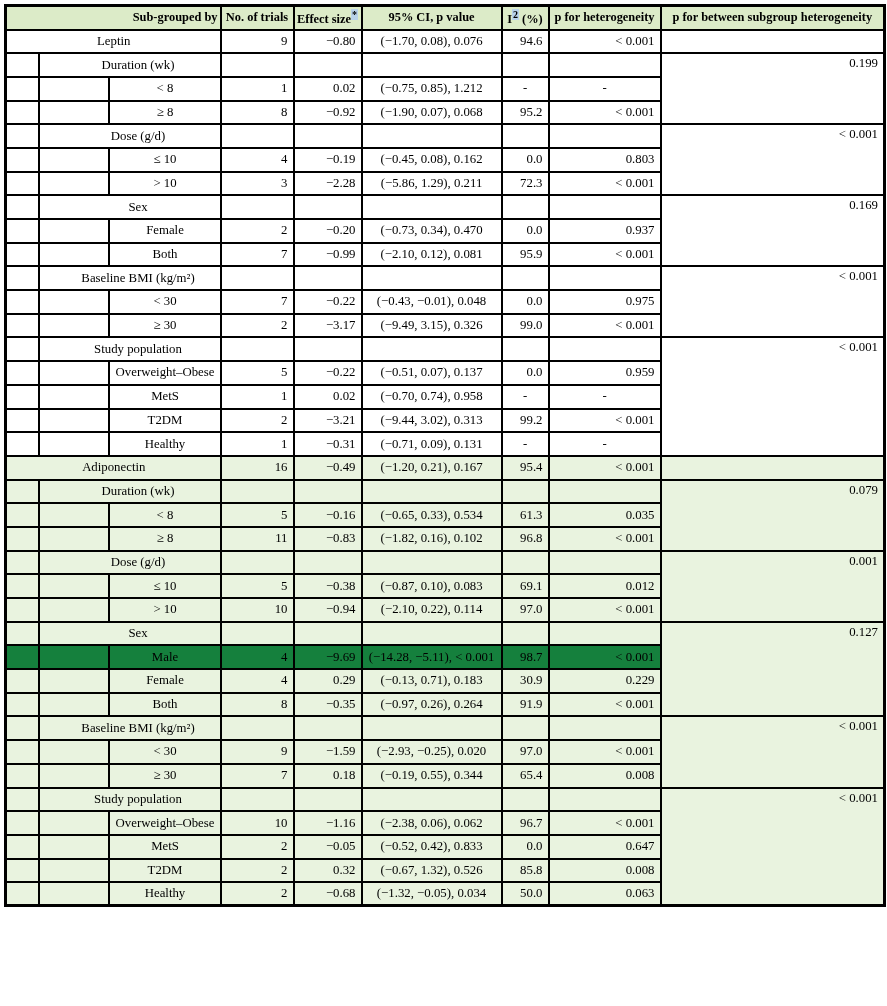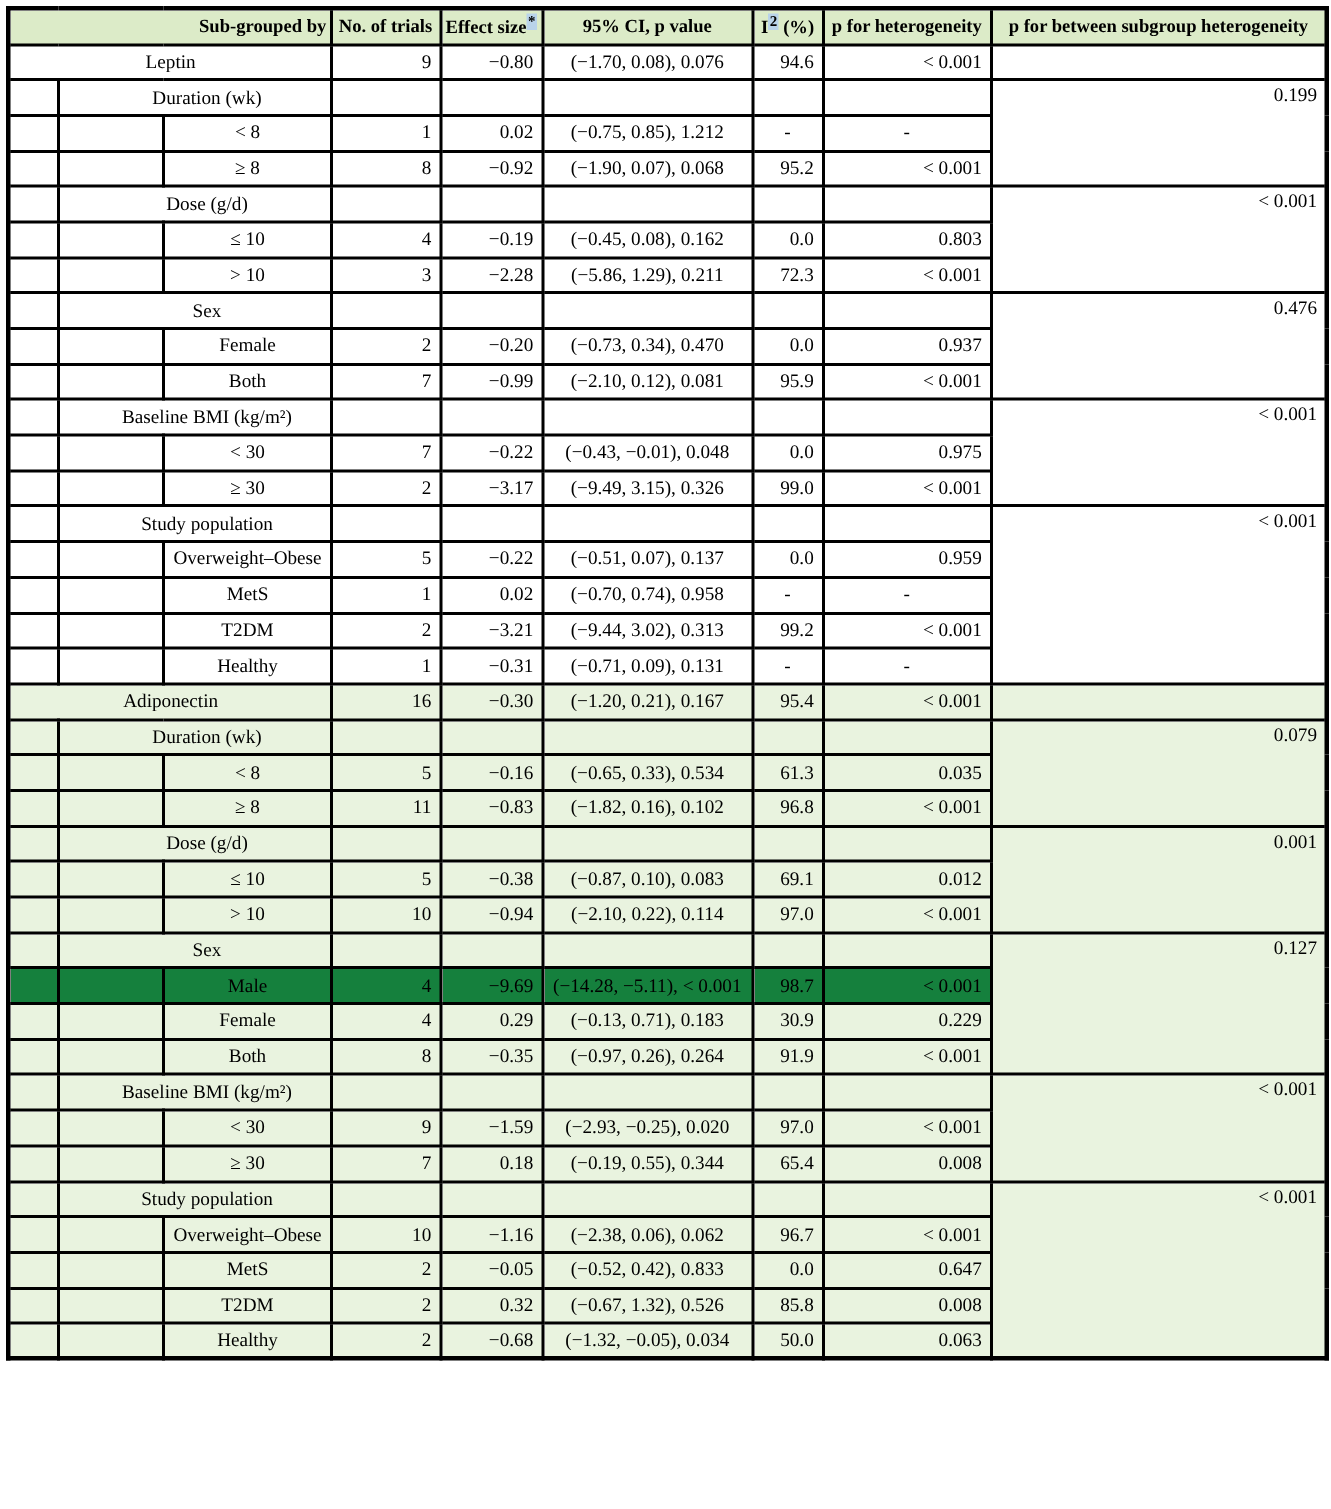--- a/index.html
+++ b/index.html
@@ -124,21 +124,21 @@
           <td class="num">&lt; 0.001</td>
         </tr>
         <tr style="background: rgb(255, 255, 255);">
           <td class="ind"></td>
           <td class="lbl l1" colspan="2">Sex</td>
           <td class="num"></td>
           <td class="num"></td>
           <td class="ci"></td>
           <td class="num"></td>
           <td class="num"></td>
-          <td class="pb" rowspan="3">0.476</td>
+          <td class="pb" rowspan="3">0.169</td>
         </tr>
         <tr style="background: rgb(255, 255, 255);">
           <td class="ind"></td>
           <td class="ind"></td>
           <td class="lbl l2">Female</td>
           <td class="num">2</td>
           <td class="num">−0.20</td>
           <td class="ci">(−0.73, 0.34), 0.470</td>
           <td class="num">0.0</td>
           <td class="num">0.937</td>
@@ -229,21 +229,21 @@
           <td class="lbl l2">Healthy</td>
           <td class="num">1</td>
           <td class="num">−0.31</td>
           <td class="ci">(−0.71, 0.09), 0.131</td>
           <td class="dash">-</td>
           <td class="dash">-</td>
         </tr>
         <tr style="background: rgb(233, 243, 223); margin-left: 12px;">
           <td class="lbl l0" colspan="3">Adiponectin</td>
           <td class="num">16</td>
-          <td class="num">−0.30</td>
+          <td class="num">−0.49</td>
           <td class="ci">(−1.20, 0.21), 0.167</td>
           <td class="num">95.4</td>
           <td class="num">&lt; 0.001</td>
           <td class="pb"></td>
         </tr>
         <tr style="background: rgb(233, 243, 223);">
           <td class="ind"></td>
           <td class="lbl l1" colspan="2">Duration (wk)</td>
           <td class="num"></td>
           <td class="num"></td>

